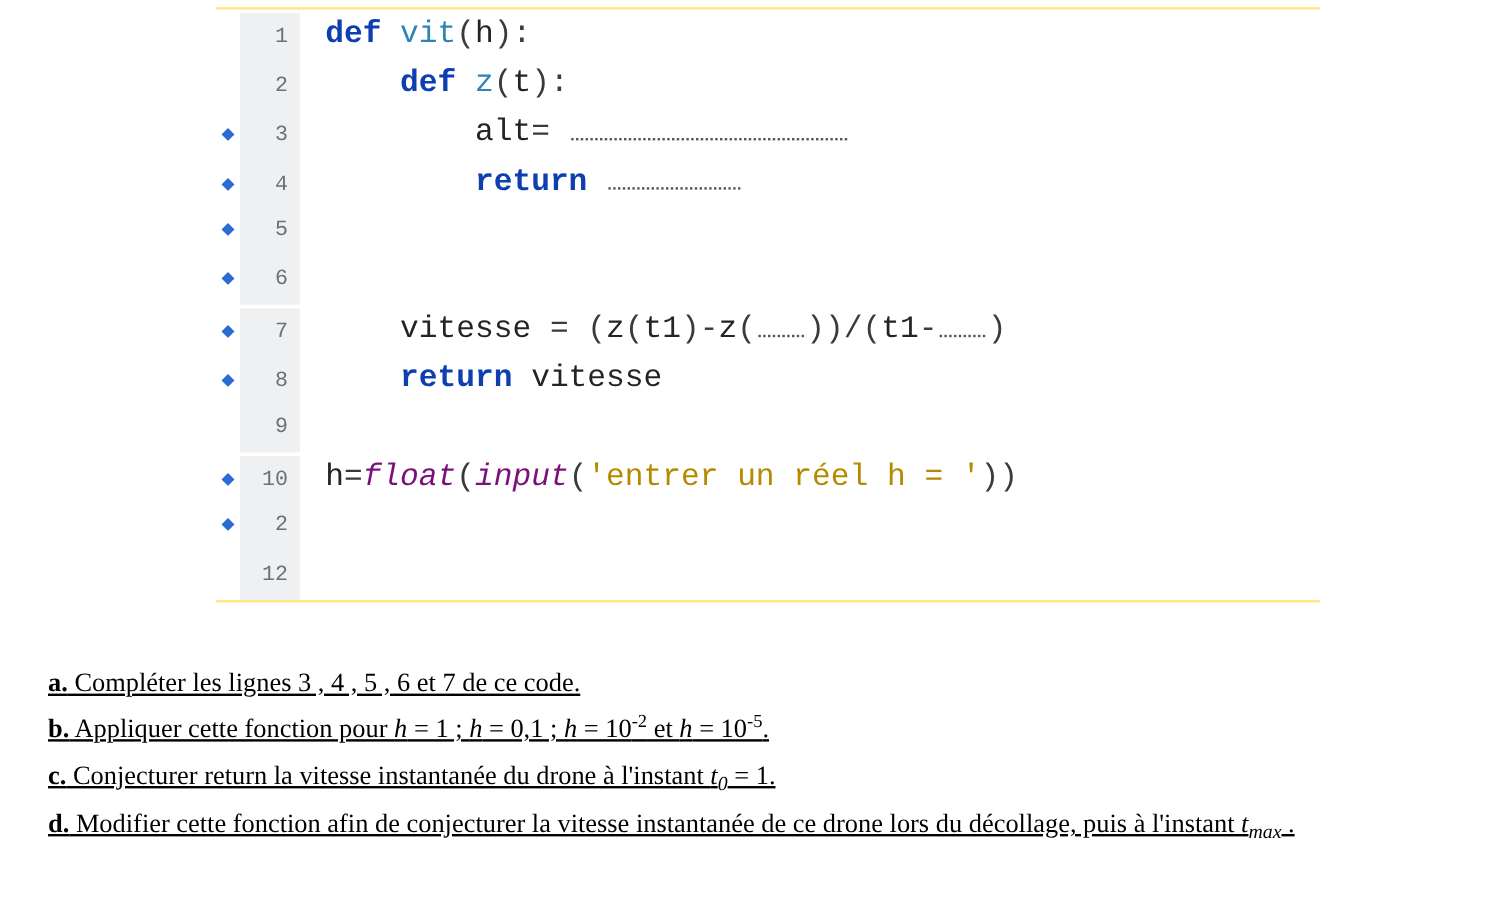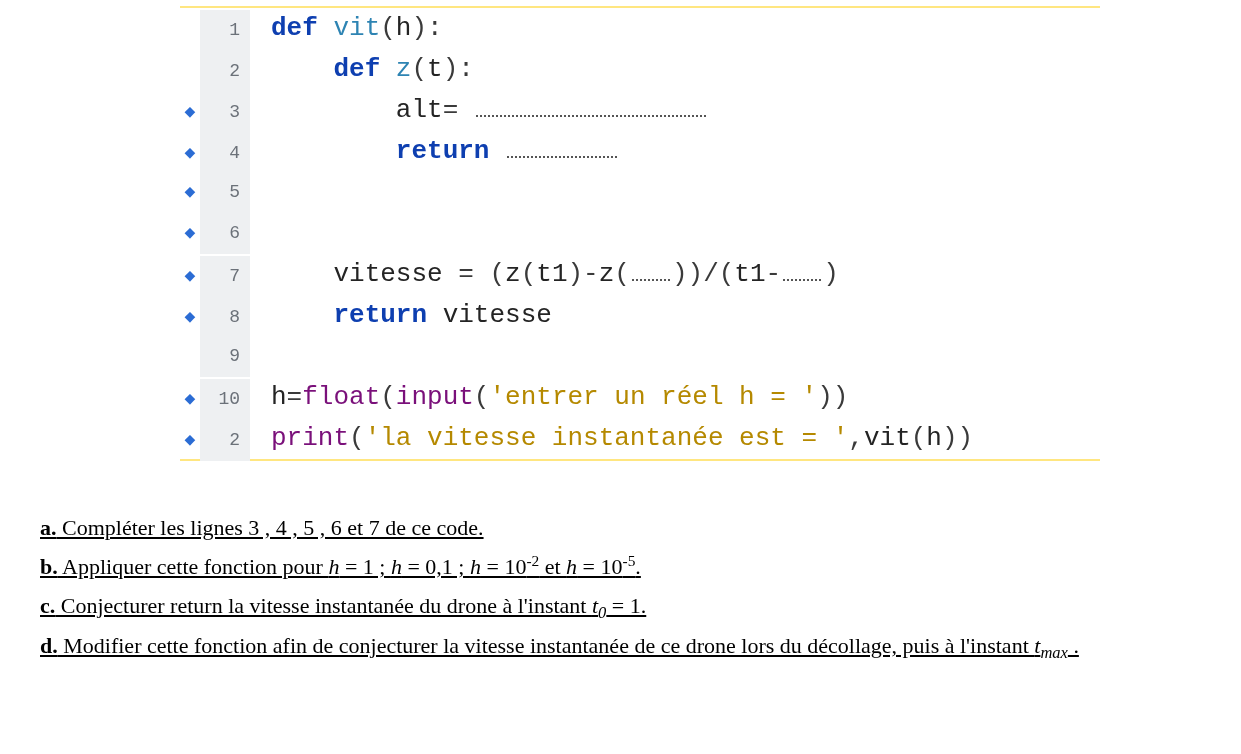--- a/index.html
+++ b/index.html
@@ -52,21 +52,21 @@
   }
   .code-cell {
     padding-left: 21px;
     white-space: pre;
     font-family: Consolas, "Courier New", monospace;
   }
   .kw { color: #0e3fb0; font-weight: bold; }
   .fn { color: #2e84b3; }
   .id { color: #242424; }
   .op { color: #3a3a3a; }
-  .bi { color: #7a107a; }   
+  .bi { color: #7a107a; font-style: italic; }   
   .str { color: #b58900; }  
   .blank-dots {
     display: inline-block;
     border-bottom: 2px dotted #555;
     height: 0.55em;
     vertical-align: baseline;
     margin: 0 2px;
   }
   .w200 { width: 230px; }
   .w100 { width: 110px; }
@@ -137,21 +137,25 @@
         <div class="code-cell"></div>
       </div>
       <div class="code-row">
         <div class="bp-cell">◆</div>
         <div class="ln-cell">10</div>
         <div class="code-cell"><span class="id">h</span><span class="op">=</span><span class="bi">float</span><span class="op">(</span><span class="bi">input</span><span class="op">(</span><span class="str">'entrer un réel h = '</span><span class="op">))</span></div>
       </div>
       <div class="code-row">
         <div class="bp-cell">◆</div>
         <div class="ln-cell">2</div>
-        <div class="code-cell"><span class="bi">print</span><span class="op">(</span><span class="str">'la vitesse instantanée est = '</span><span class="op">,</span><span class="id">vit</span><span class="op">(</span><span class="id">h</span><span class="op">))</span></div>
+      </div>
+      <div class="code-row">
+        <div class="bp-cell"></div>
+        <div class="ln-cell">12</div>
+        <div class="code-cell"></div>
       </div>
     </div>
 
 <div class="questions">
   <p>
     <span class="qlabel">a.</span><span> Compléter les lignes  3 , 4 , 5 , 6 et 7 de ce code.</span>
   </p>
   <p>
     <span class="qlabel">b.</span><span> Appliquer cette fonction pour </span><span class="ital">h</span><span> = 1 ; </span><span class="ital">h</span><span> = 0,1 ;  </span><span class="ital">h</span><span> = 10</span><sup>-2</sup><span>  et  </span><span class="ital">h</span><span> = 10</span><sup>-5</sup><span>.</span>
   </p>

